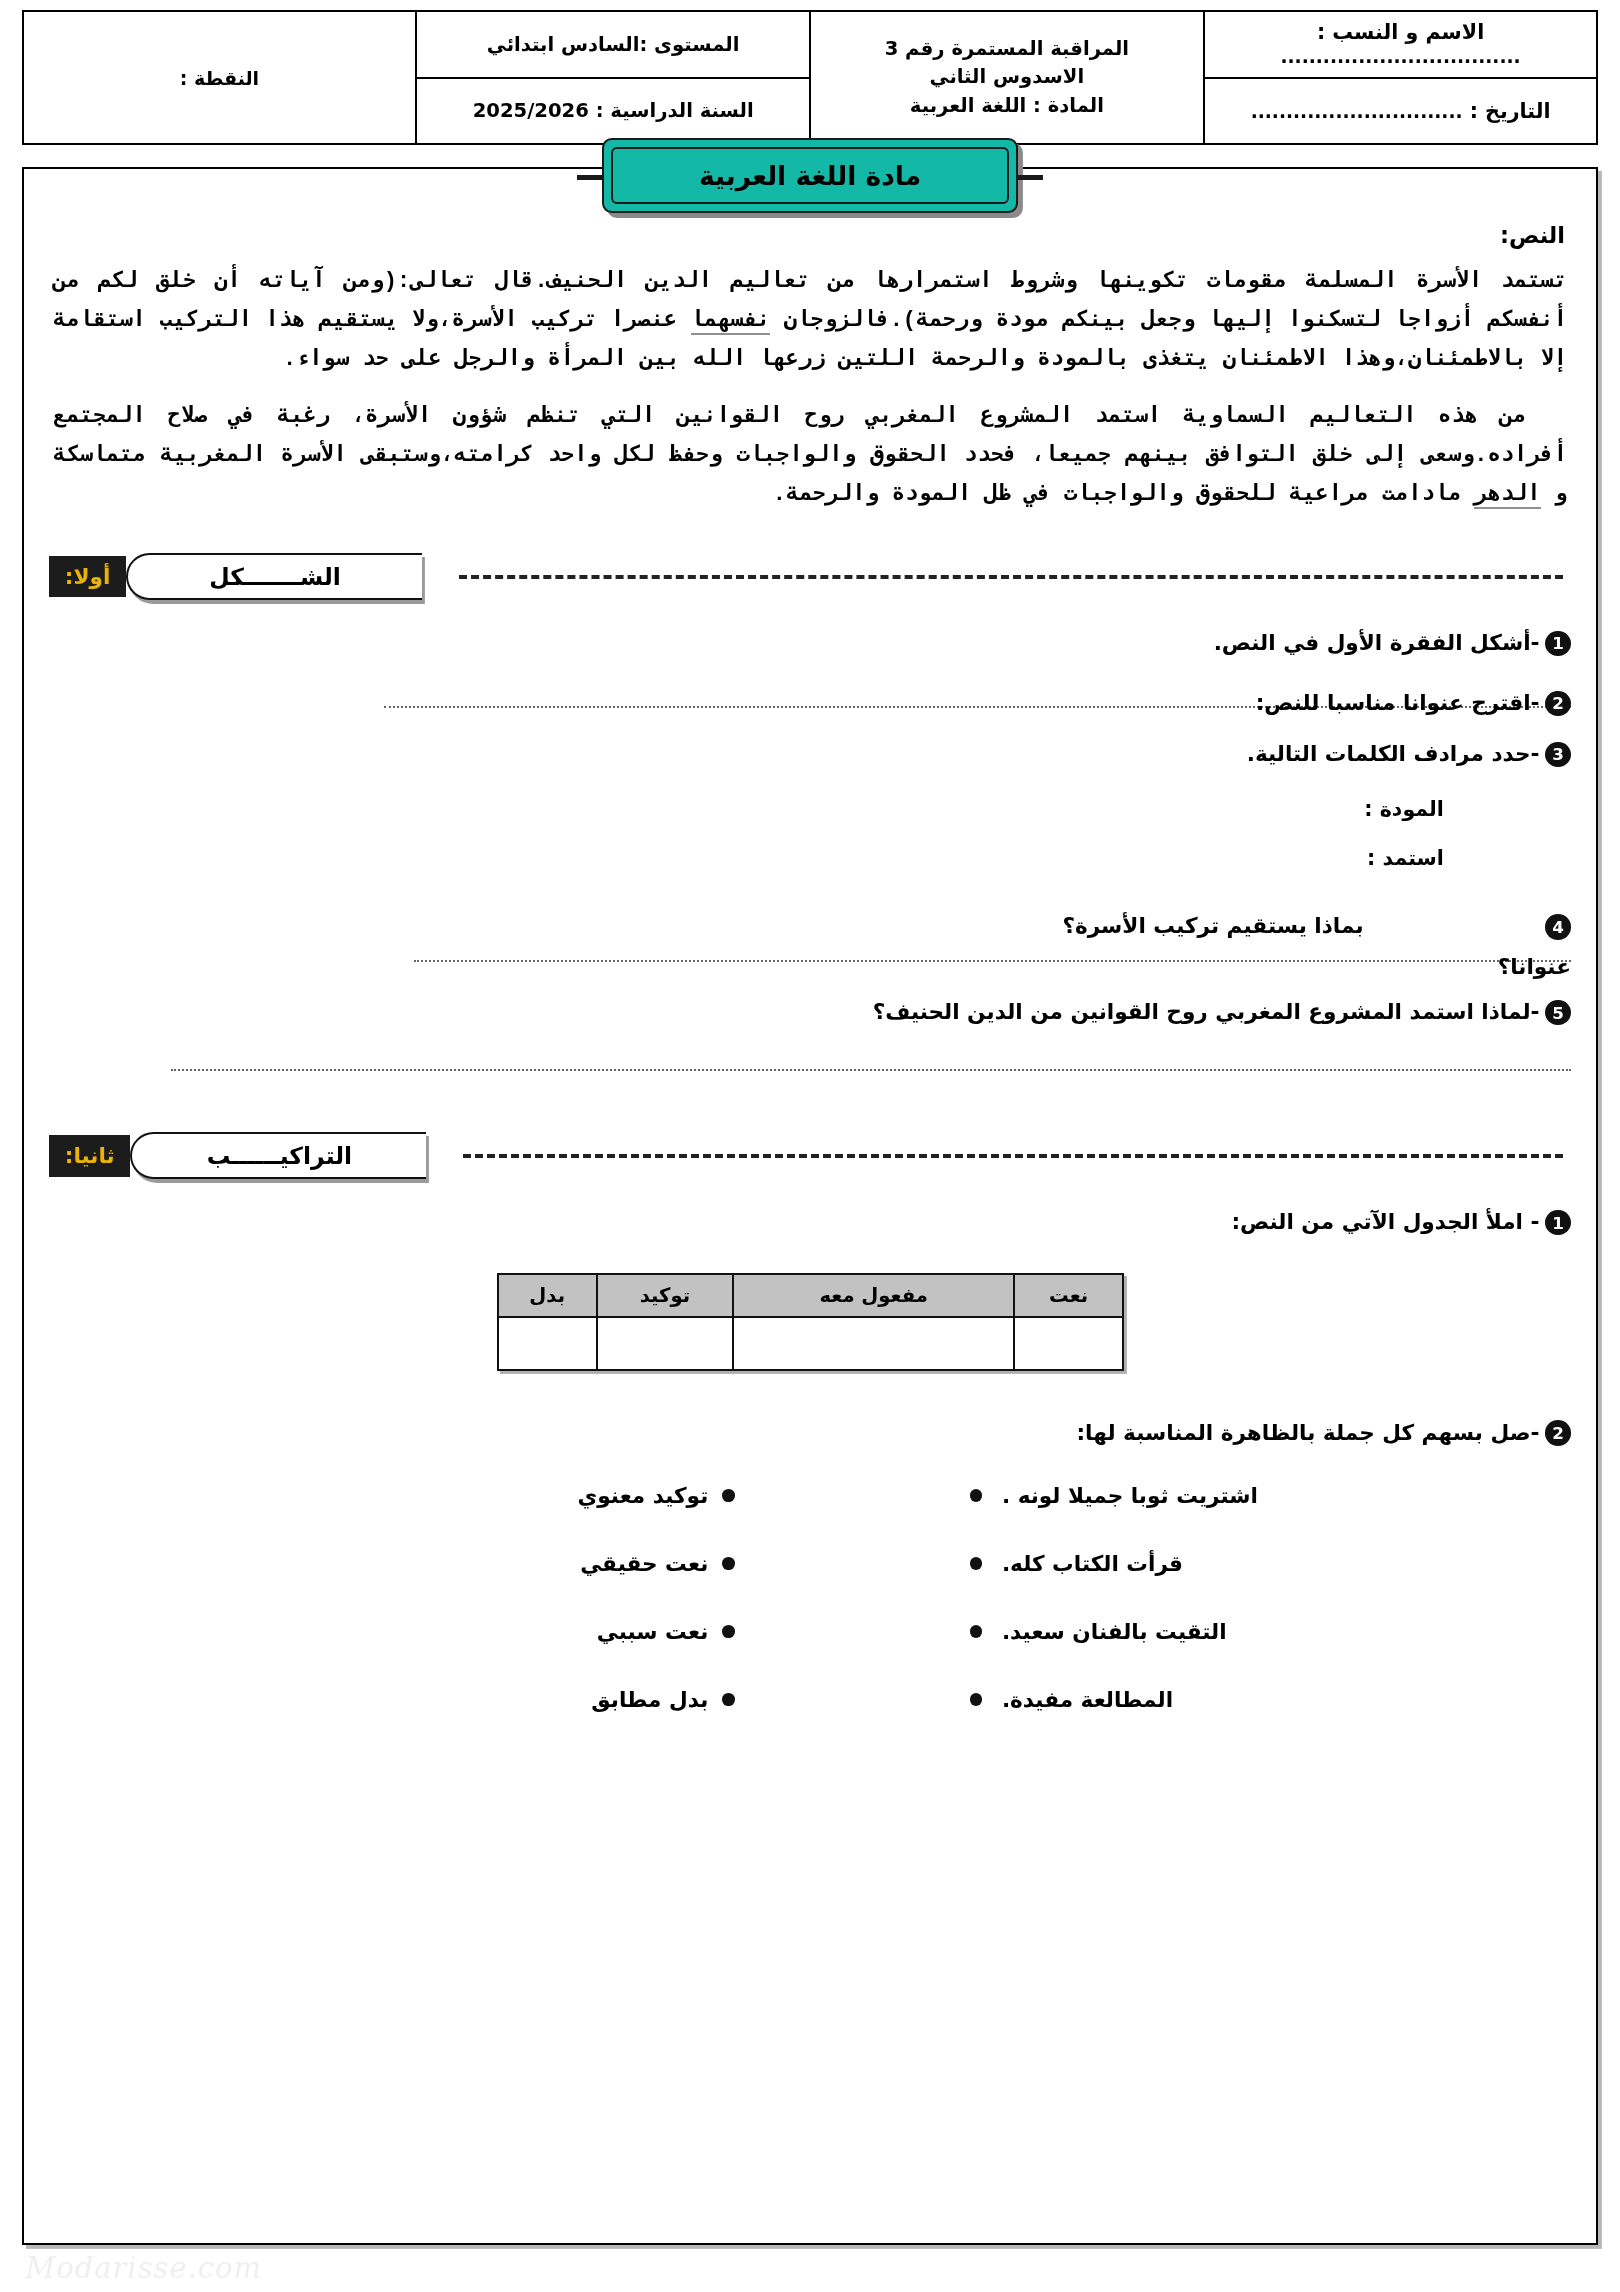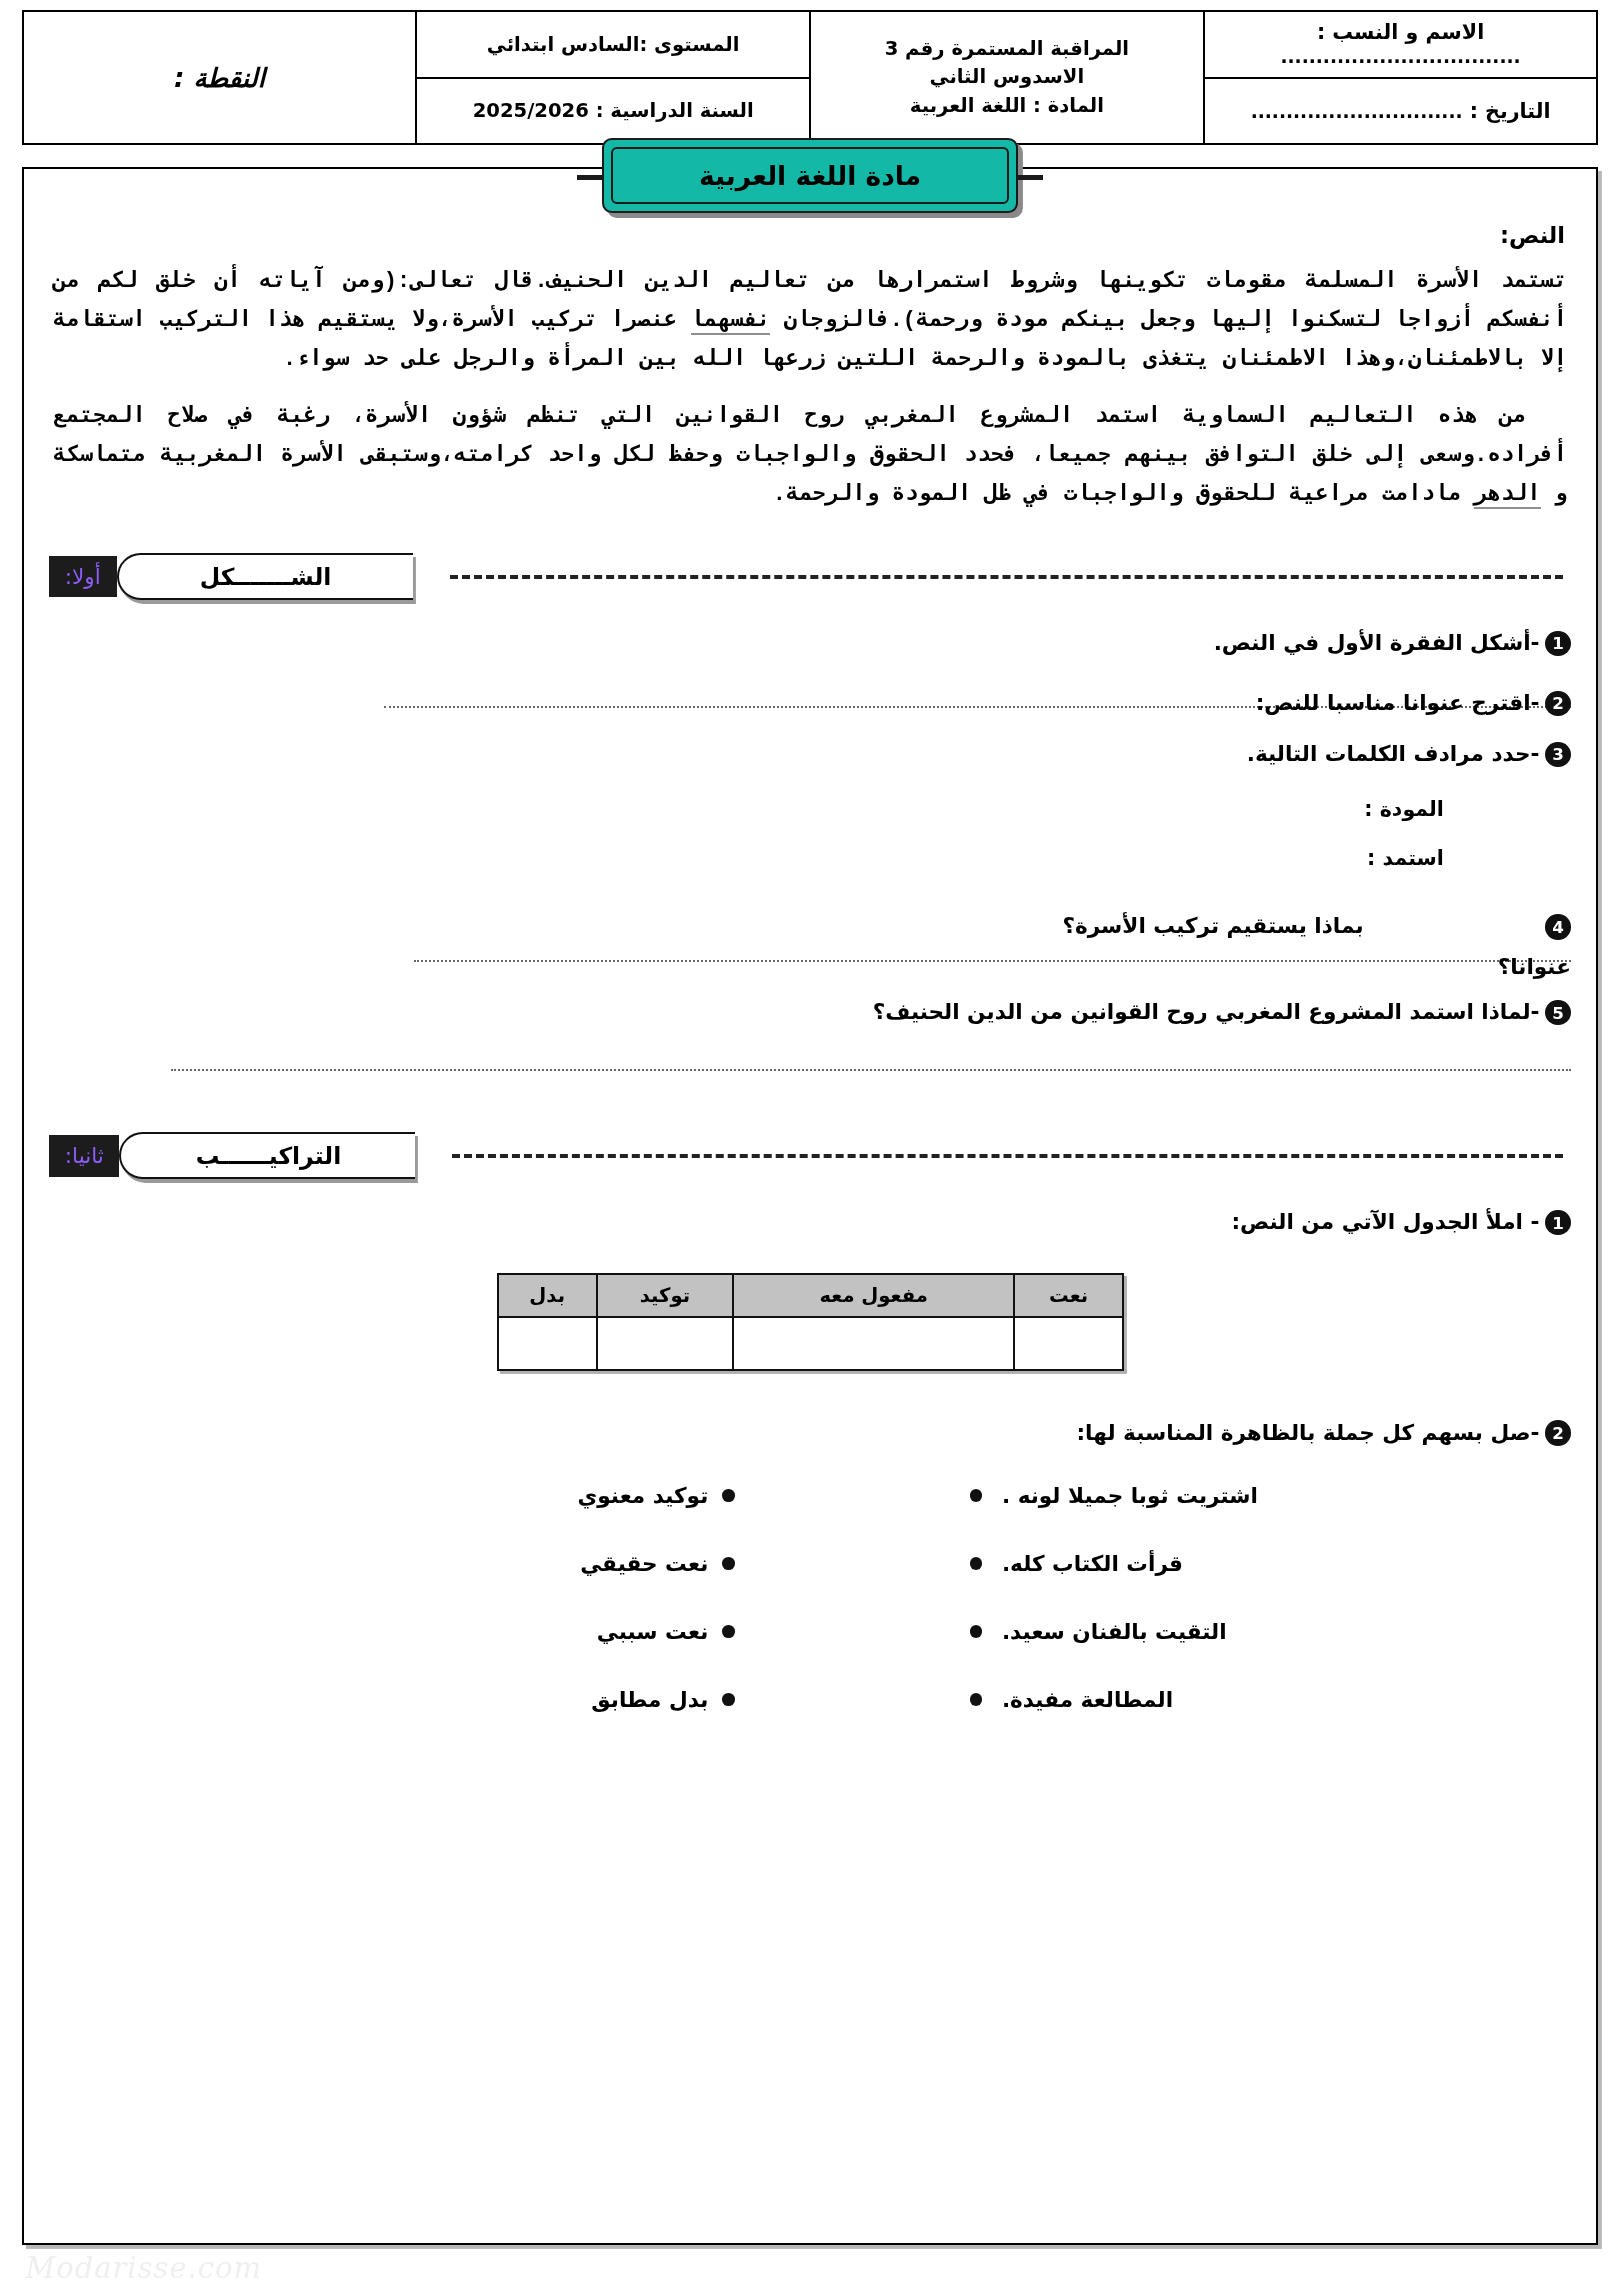--- a/index.html
+++ b/index.html
@@ -45,21 +45,21 @@
   .dots-lead {
     letter-spacing: 1px;
     font-size: 18.6px;
   }
   .cell-exam {
     font-size: 19.6px;
     line-height: 1.45;
   }
   .cell-level { font-size: 19.6px; }
   .cell-year  { font-size: 19.6px; }
-  .cell-note  { font-size: 26px; text-align: left; padding-left: 29px; font-style: italic; }
+  .cell-note  { font-size: 19px; text-align: left; padding-left: 29px; }
 
   
   .sheet {
     position: relative;
     margin: 21.6px 21.6px 0 21.6px;
     border: 2.9px solid #000;
     box-shadow: 3.9px 3.9px 0 #b9b9b9;
     min-height: 2078px;
     padding: 0 25.5px 29px 25.5px;
     box-sizing: border-box;
@@ -133,23 +133,23 @@
     position: relative;
     height: 59px;
     margin: 33px 0 19.6px 0;
     display: flex;
     align-items: center;
     justify-content: flex-start;
     flex-direction: row-reverse;
   }
   .sec-dark {
     background: #1c1c1c;
-    color: #8b5cf6;
+    color: #eab308;
     font-size: 21.6px;
-    font-weight: normal;
+    font-weight: bold;
     padding: 8.8px 15.7px;
     line-height: 1.1;
     z-index: 3;
     position: relative;
   }
   .sec-pill {
     position: relative;
     background: #ffffff;
     border: 2px solid #111;
     border-left: 2px solid #111;

